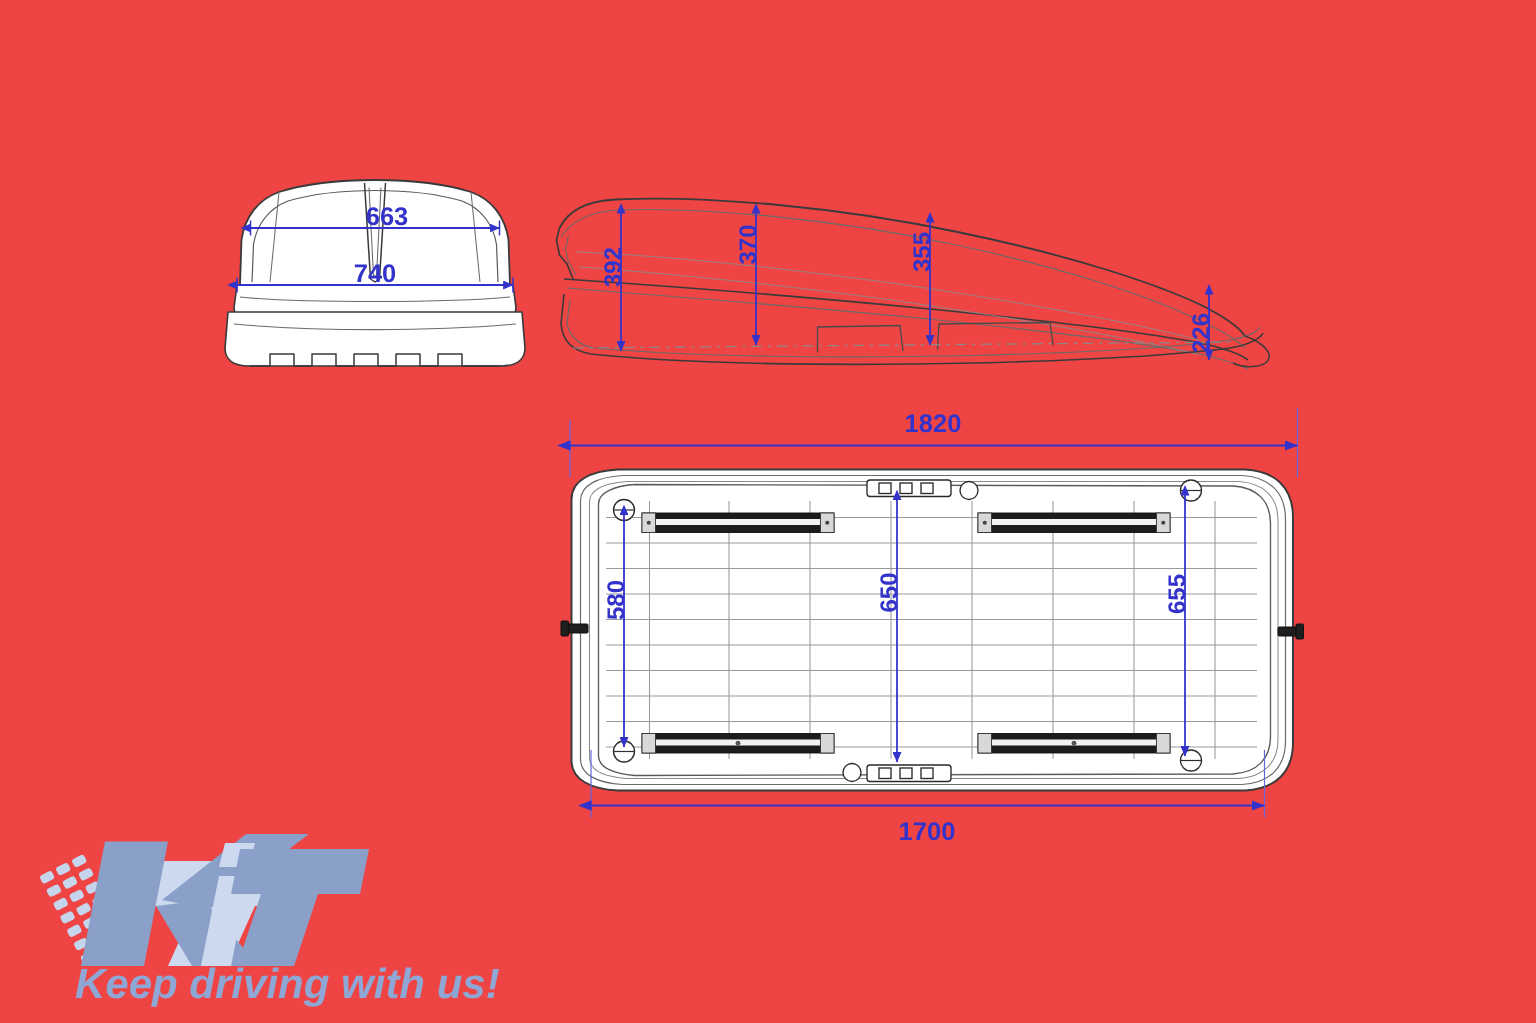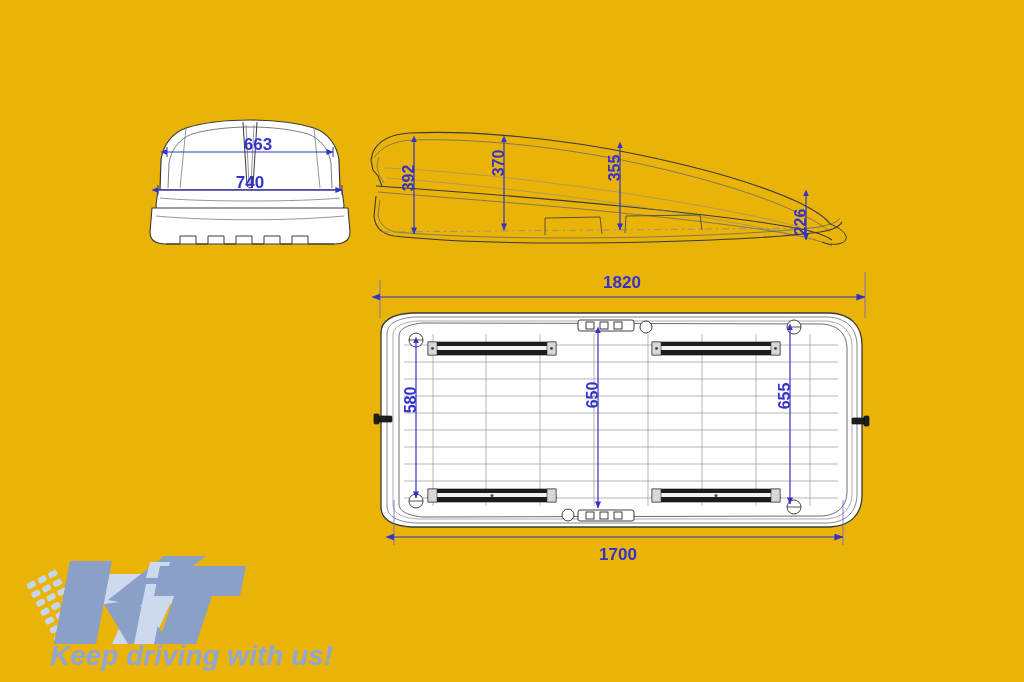--- a/index.html
+++ b/index.html
@@ -13,21 +13,21 @@
     height: 682px;
     position: relative;
     overflow: hidden;
     font-family: "Liberation Sans", sans-serif;
   }
   #sheet {
     position: absolute;
     left: 0; top: 0;
     width: 1024px;
     height: 682px;
-    background: #eab308;
+    background: #ef4444;
   }
   svg.drawing {
     position: absolute;
     left: 0; top: 0;
     width: 1024px;
     height: 682px;
     display: block;
   }
   .dim-text {
     font-family: "Liberation Sans", sans-serif;

